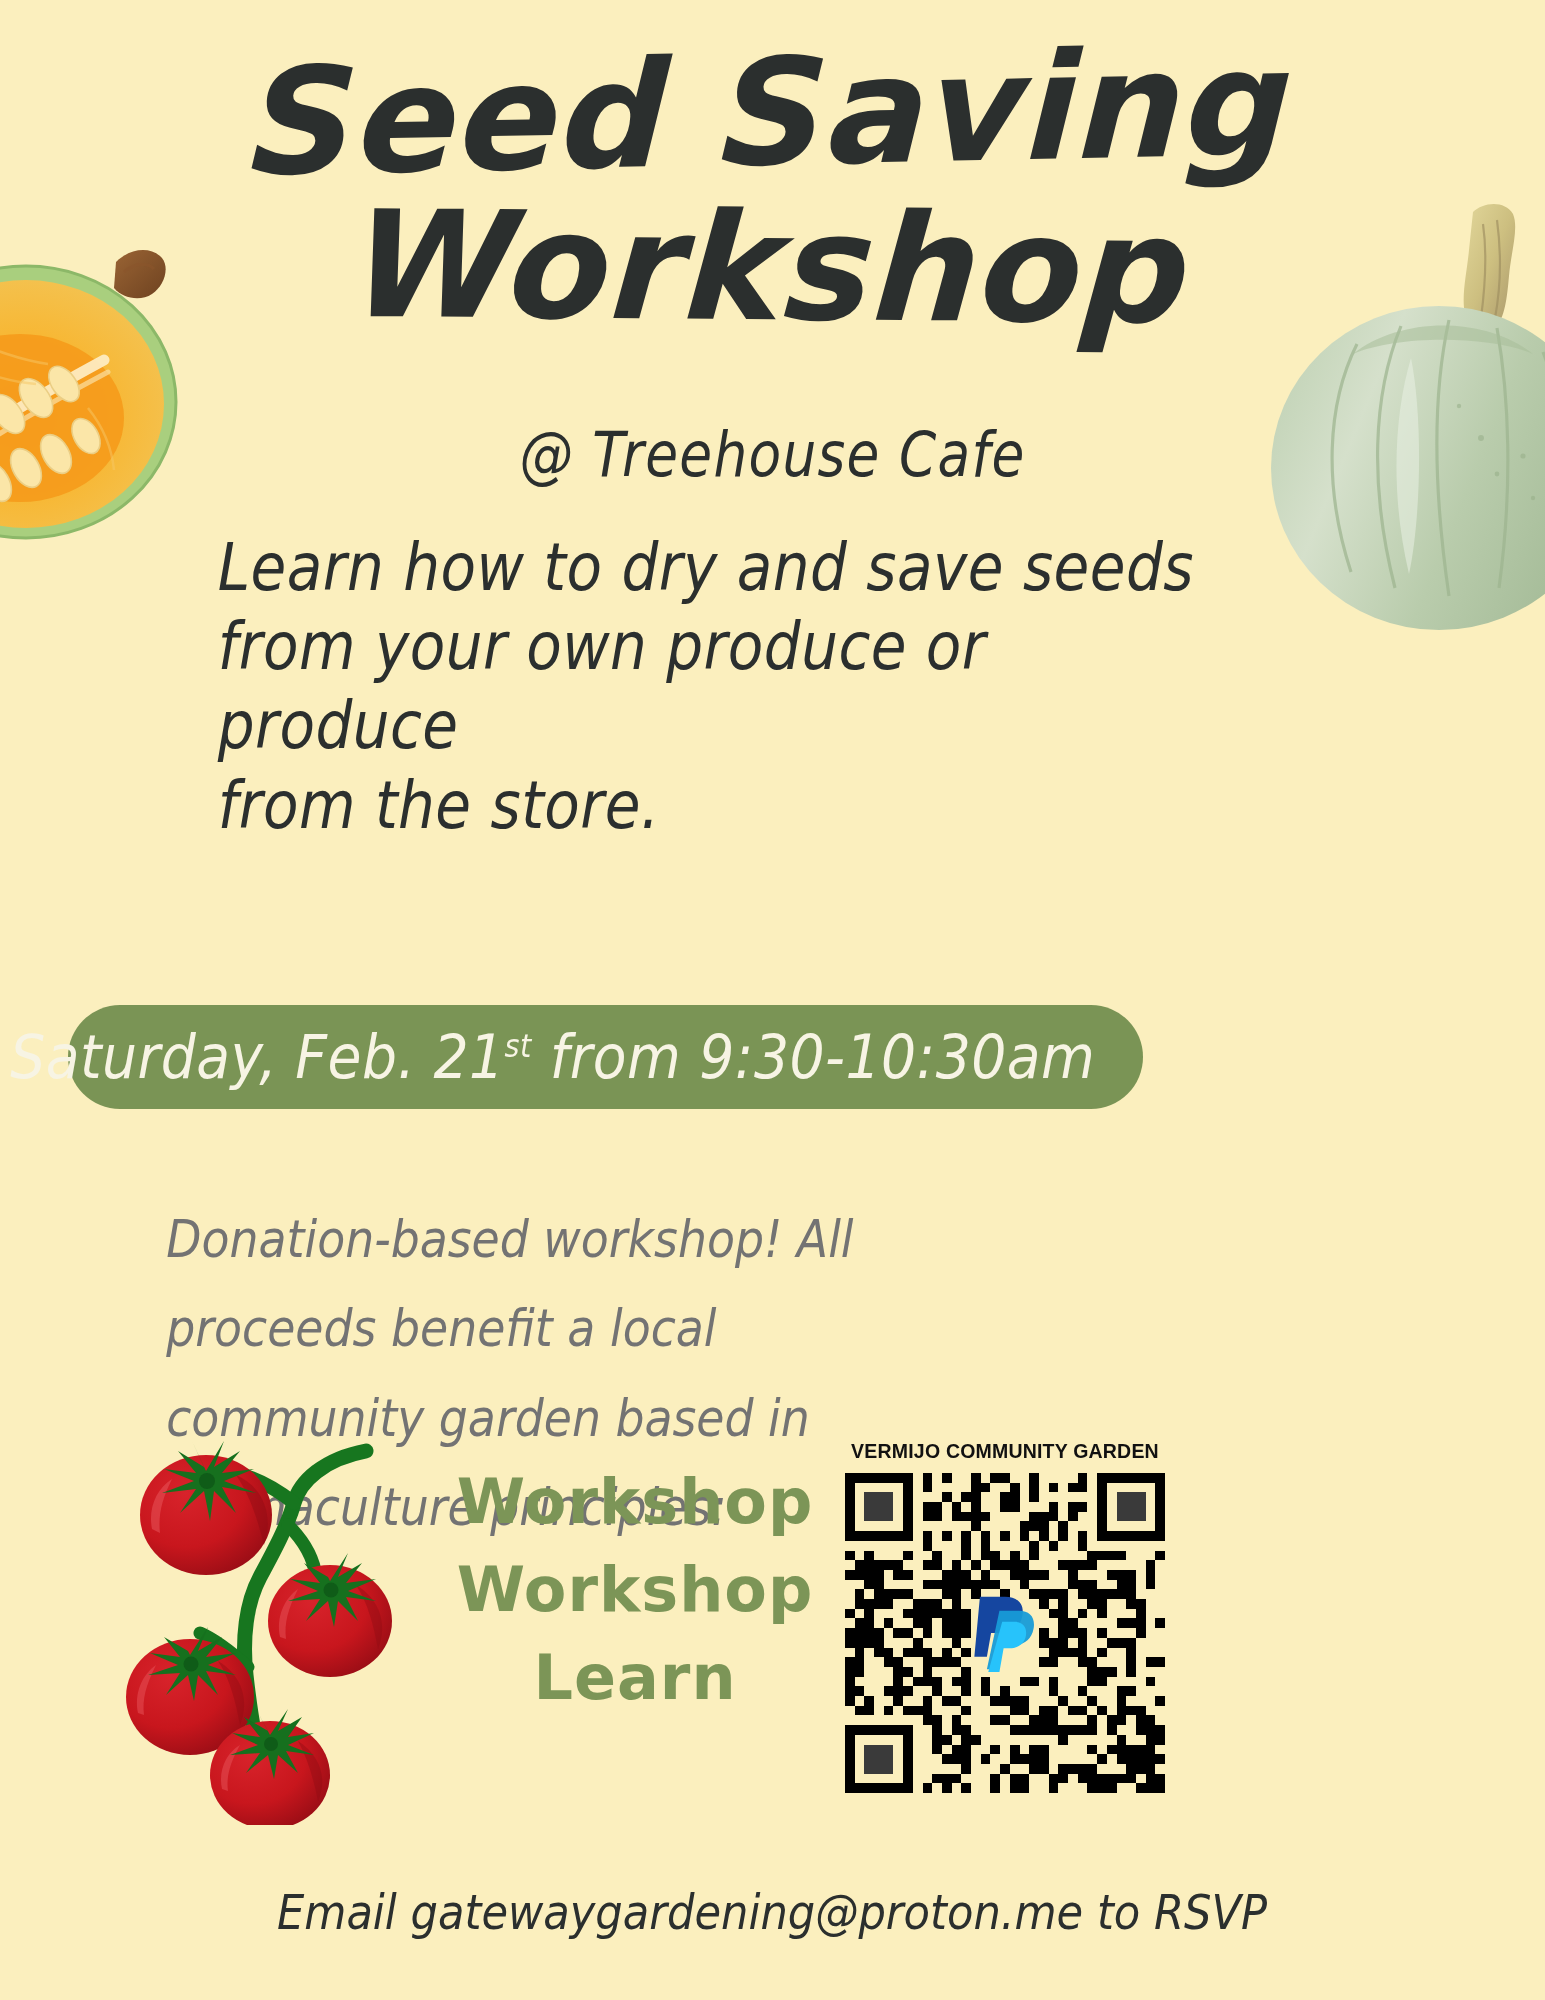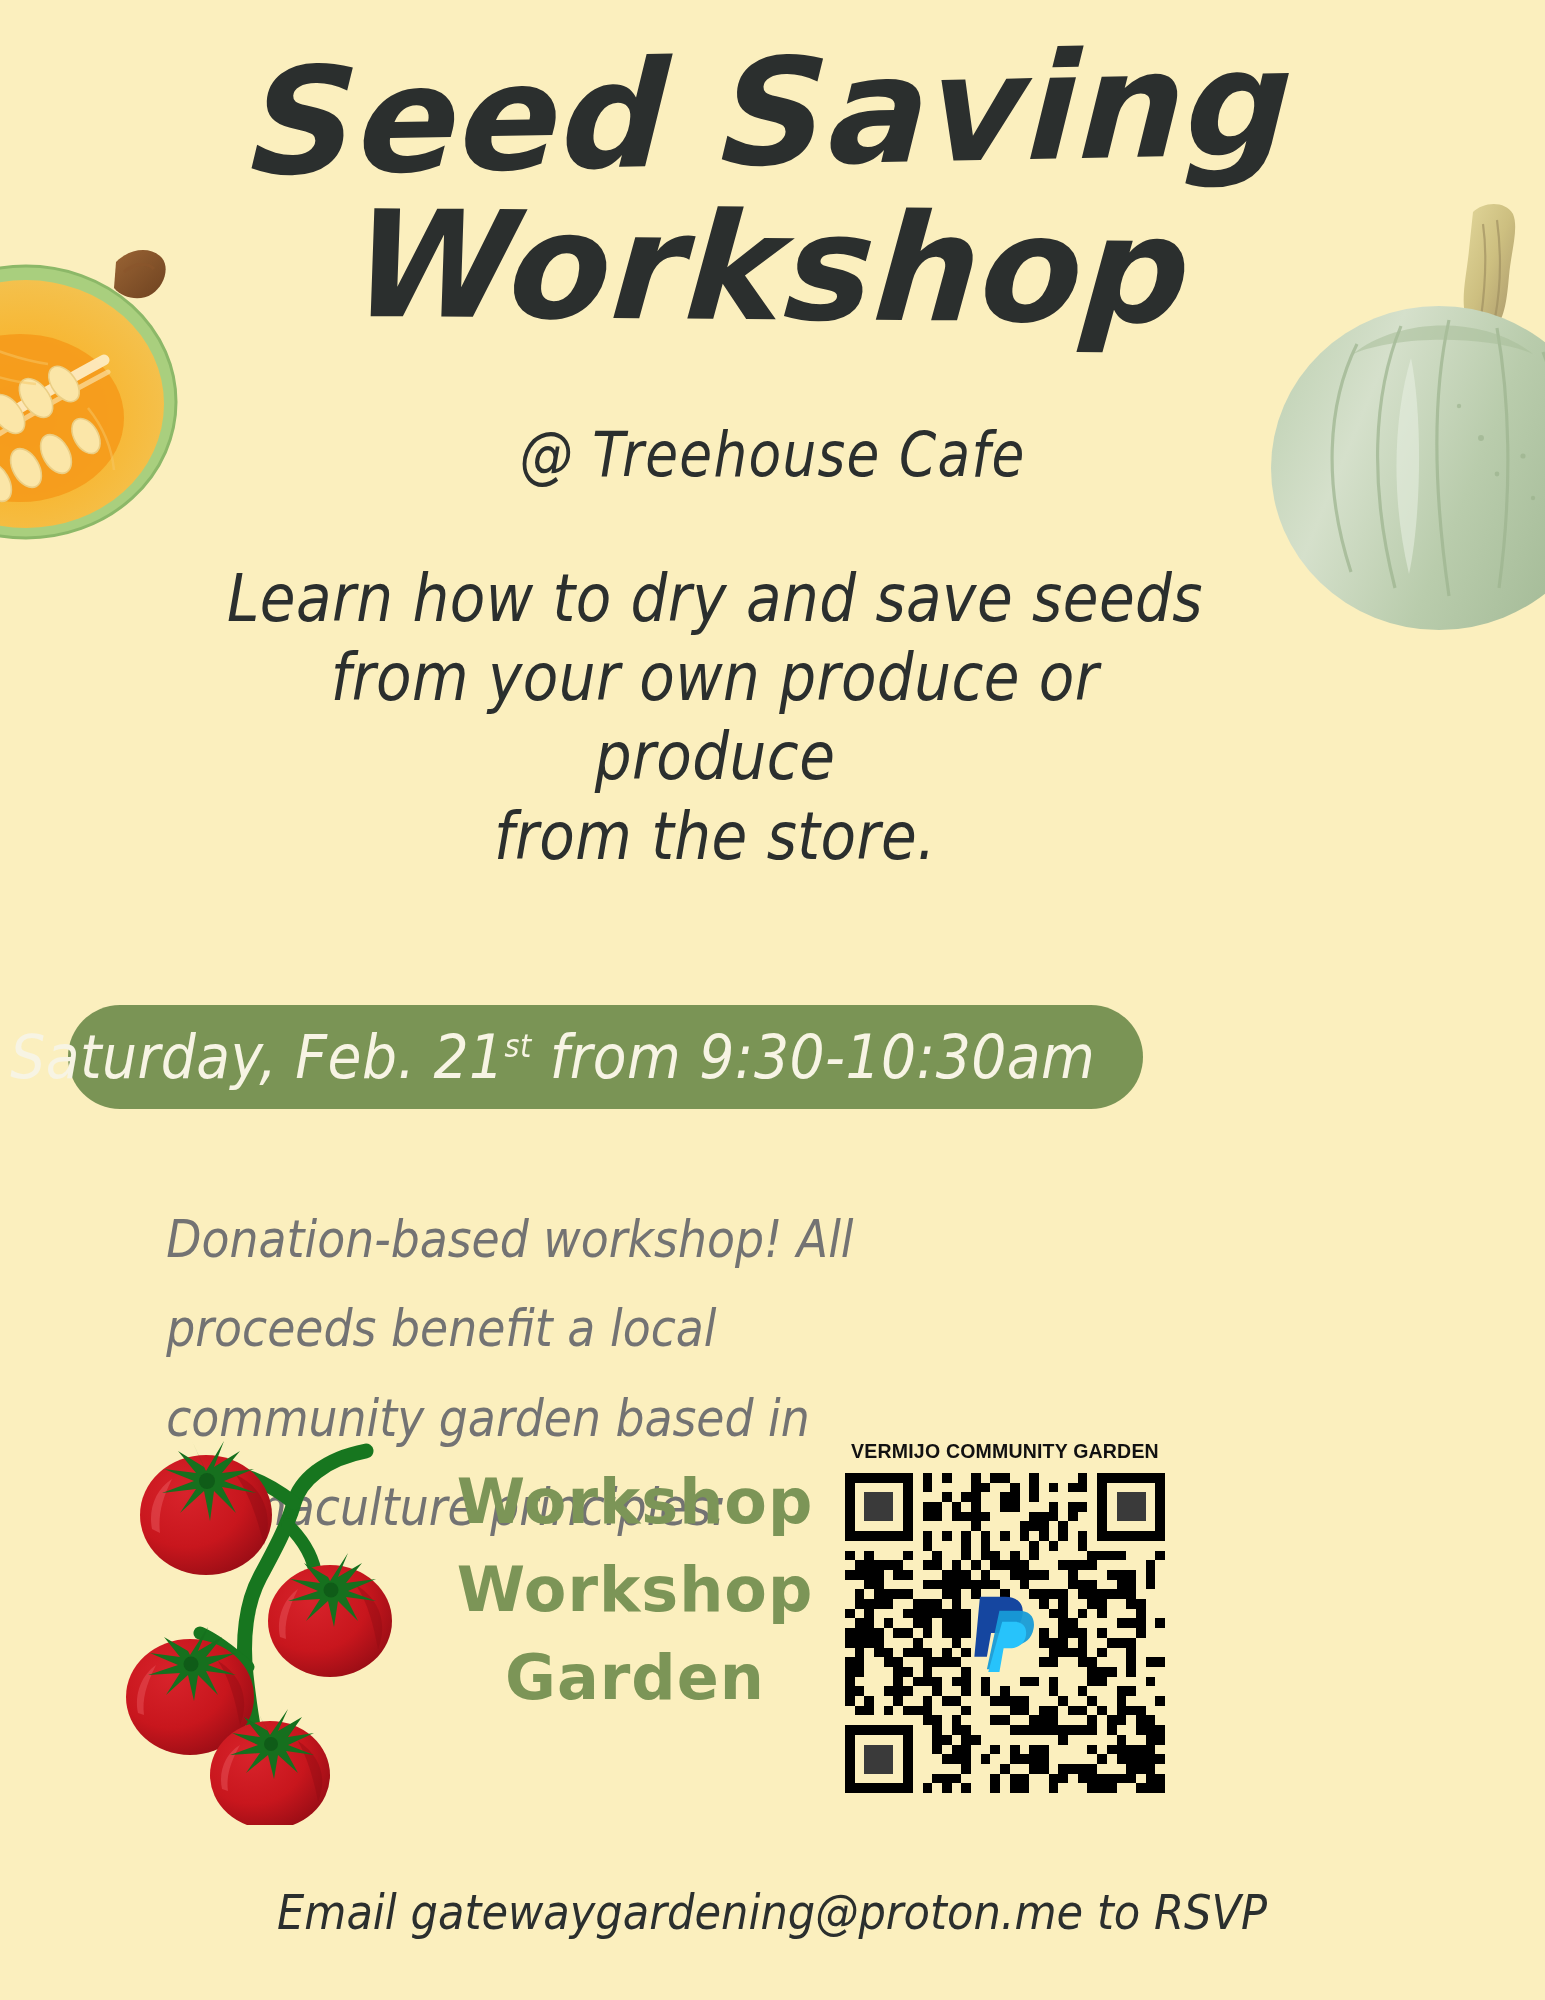--- a/index.html
+++ b/index.html
@@ -81,24 +81,24 @@
     font-size: 62px;
     font-style: italic;
     color: #2B2F2E;
     letter-spacing: 1.5px;
     transform: scaleX(0.86);
   }
 
   
   #description {
     position: absolute;
-    top: 559px;
+    top: 528px;
     left: 150px;
     width: 1130px;
-    text-align: center;
+    text-align: left;
     font-family: "DejaVu Sans", sans-serif;
     font-size: 66px;
     font-style: italic;
     line-height: 1.2;
     color: #2B2F2E;
     letter-spacing: 0.5px;
   }
   #description .dline { transform: scaleX(0.88); }
 
   
@@ -387,21 +387,21 @@
       <g fill="#16701E">
         <path d="M152 310 L138 284 L150 306 L126 292 L142 312 L114 308 L140 320 L112 330 L142 328 L128 348 L150 330 L156 354 L160 330 L180 348 L168 326 L196 330 L170 320 L196 308 L170 312 L184 292 L160 306 L170 284 Z"></path>
       </g>
       <circle cx="153" cy="319" r="7" fill="#0F5C18"></circle>
     </g>
   </svg>
 
   <div id="garden-name">
     <div>Workshop</div>
     <div>Workshop</div>
-    <div>Garden</div>
+    <div>Learn</div>
   </div>
 
   <div id="qr-block">
     <div id="qr-label">VERMIJO COMMUNITY GARDEN</div>
     <div id="qr-canvas-wrap">
       <svg id="qr-svg" viewBox="0 0 33 33" shape-rendering="crispEdges">
         <g id="qr-modules" fill="#000000">
             <rect x="8" y="0" width="1" height="1"></rect>
             <rect x="10" y="0" width="1" height="1"></rect>
             <rect x="13" y="0" width="1" height="1"></rect>

